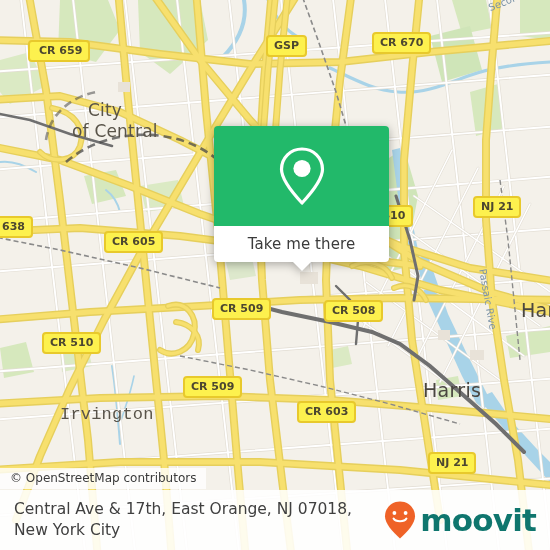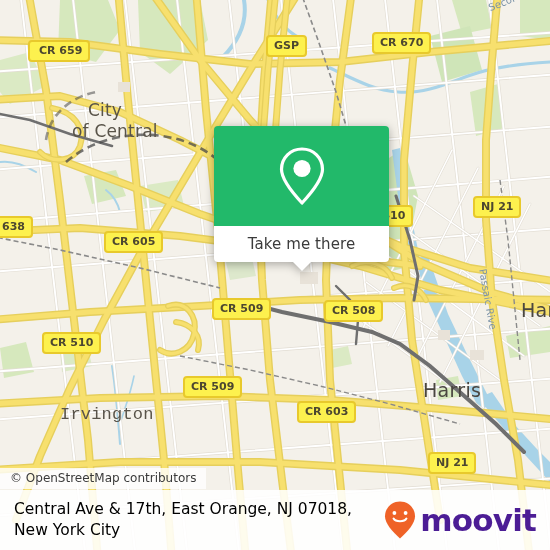--- a/index.html
+++ b/index.html
@@ -85,27 +85,27 @@
   }
 
   
   #footer{
     position:absolute;left:0;top:490px;width:550px;height:60px;
     background:rgba(255,255,255,.88);
     display:flex;align-items:center;justify-content:space-between;
     box-sizing:border-box;padding:0 14px 0 14px;
   }
   #footer-title{
-    font-size:15.5px;line-height:21px;color:#000000;
+    font-size:15.5px;line-height:21px;color:#404040;
     font-family:"DejaVu Sans", sans-serif;
     max-width:370px;
   }
   #logo{display:flex;align-items:center;gap:3px;}
   #logo-word{
-    font-size:31px;color:#4c1d95;font-weight:bold;letter-spacing:-.8px;
+    font-size:31px;color:#0f766e;font-weight:bold;letter-spacing:-.8px;
     font-family:"DejaVu Sans", sans-serif;line-height:31px;
   }
 </style>
 </head>
 <body>
 
 <div id="root">
 
   <div id="map">
     <svg width="550" height="550" viewBox="0 0 550 550">

